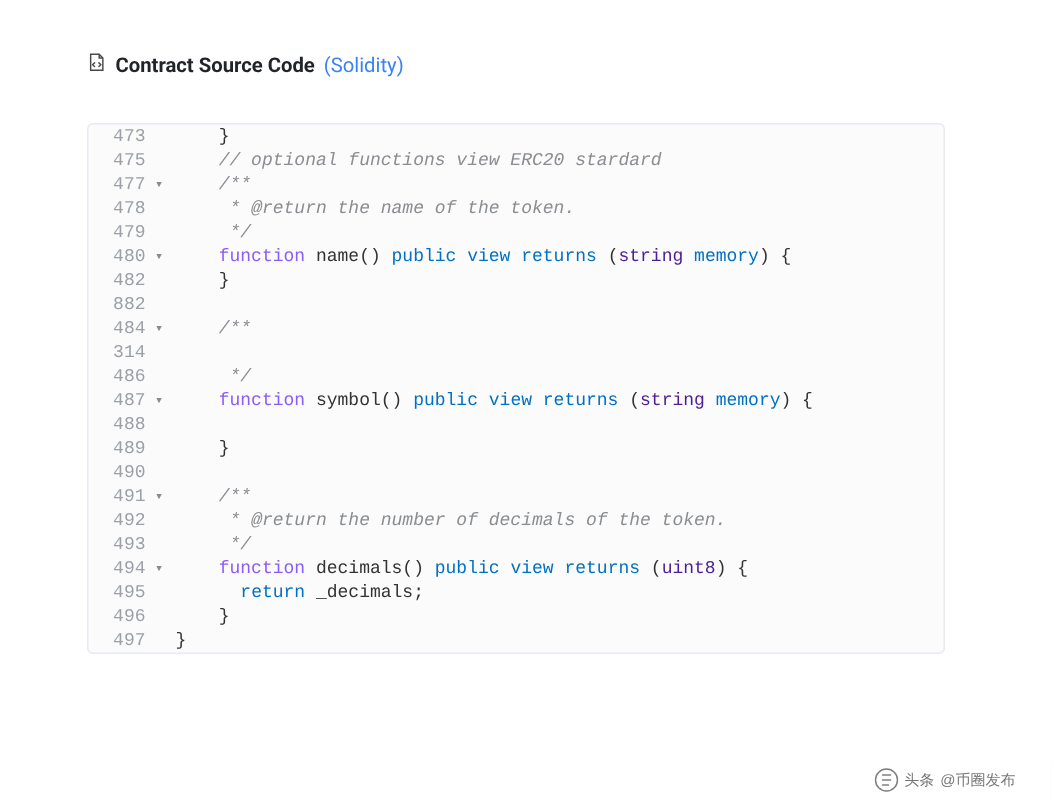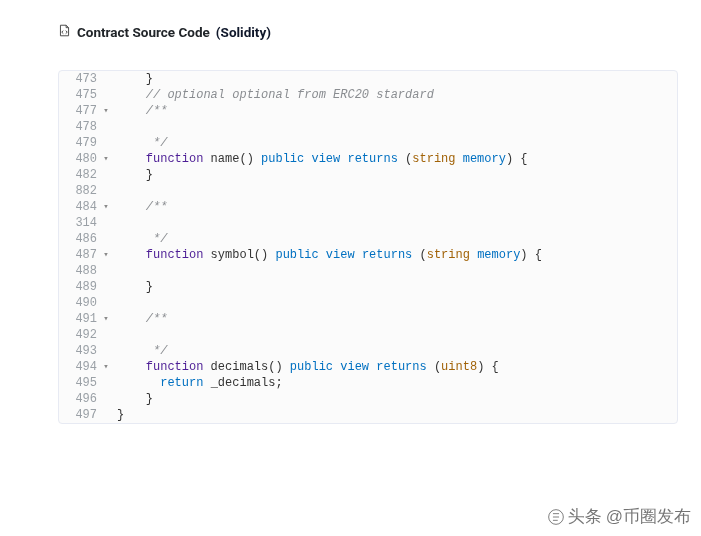--- a/index.html
+++ b/index.html
@@ -7,38 +7,38 @@
     margin: 0;
     padding: 0;
     font-family: -apple-system, BlinkMacSystemFont, "Segoe UI", Roboto, "Helvetica Neue", Arial, sans-serif;
     background: #fff;
     color: #212529;
   }
   .page {
     width: 701px;
     height: 536px;
     position: relative;
-    padding: 24px 0 0 58px;
+    padding: 35px 0 0 58px;
   }
   .heading {
     display: flex;
     align-items: center;
     gap: 6px;
     font-size: 13.5px;
     margin-bottom: 30px;
   }
   .heading svg { flex-shrink: 0; }
   .heading .bold { font-weight: 700; color: #212529; }
-  .heading .sub { color: #0f172a; font-weight: 700; }
+  .heading .sub { color: #3b82f6; font-weight: 400; }
 
   .code-outer {
     border: 1px solid #e7eaf3;
     border-radius: 4px;
     background: #fbfbfb;
-    width: 620px;
+    width: 572px;
   }
   .code-row {
     display: flex;
     font-family: Consolas, Monaco, "Courier New", monospace;
     font-size: 12px;
     line-height: 16px;
     white-space: pre;
   }
   .gutter {
     width: 42px;
@@ -55,28 +55,28 @@
     font-size: 9px;
     user-select: none;
     flex-shrink: 0;
   }
   .src {
     padding-left: 6px;
     color: #333;
   }
   .tok-comment { color: #8a8d91; font-style: italic; }
   .tok-keyword { color: #0070c1; text-align: right; }
-  .tok-builtin { color: #a16207; margin-top: 32px; }
-  .tok-ace-kw  { color: #4c1d95; }
+  .tok-builtin { color: #4c1d95; margin-top: 32px; }
+  .tok-ace-kw  { color: #8b5cf6; }
 
   .watermark {
     position: absolute;
-    right: 10px;
+    right: 24px;
     bottom: 8px;
-    font-size: 17px;
+    font-size: 10px;
     color: rgba(0,0,0,0.55);
     display: flex;
     align-items: center;
     gap: 4px;
     font-family: "PingFang SC","Microsoft YaHei",sans-serif;
   }
   .watermark svg { flex-shrink:0; }
 </style>
 </head>
 <body>
@@ -90,36 +90,36 @@
         <path d="M10 1.5v3h3"></path>
         <path d="M6.2 8.5l-1.6 1.5 1.6 1.5M9.8 8.5l1.6 1.5-1.6 1.5" stroke-linecap="round" stroke-linejoin="round"></path>
       </svg>
     </span>
     <span class="bold">Contract Source Code</span>
     <span class="sub">(Solidity)</span>
   </div>
 
   <div class="code-outer" id="code-container">
   <div class="code-row"><div class="gutter">473</div><div class="fold"></div><div class="src"><span>    }</span></div></div>
-      <div class="code-row"><div class="gutter">475</div><div class="fold"></div><div class="src"><span>    </span><span class="tok-comment">// optional optional from ERC20 stardard</span></div></div>
+      <div class="code-row"><div class="gutter">475</div><div class="fold"></div><div class="src"><span>    </span><span class="tok-comment">// optional functions view ERC20 stardard</span></div></div>
       <div class="code-row"><div class="gutter">477</div><div class="fold">▾</div><div class="src"><span>    </span><span class="tok-comment">/**</span></div></div>
-      <div class="code-row"><div class="gutter">478</div><div class="fold"></div></div>
+      <div class="code-row"><div class="gutter">478</div><div class="fold"></div><div class="src"><span>     </span><span class="tok-comment">* @return the name of the token.</span></div></div>
       <div class="code-row"><div class="gutter">479</div><div class="fold"></div><div class="src"><span>     </span><span class="tok-comment">*/</span></div></div>
       <div class="code-row"><div class="gutter">480</div><div class="fold">▾</div><div class="src"><span>    </span><span class="tok-ace-kw">function</span><span> name() </span><span class="tok-keyword">public</span><span> </span><span class="tok-keyword">view</span><span> </span><span class="tok-keyword">returns</span><span> (</span><span class="tok-builtin">string</span><span> </span><span class="tok-keyword">memory</span><span>) {</span></div></div>
       <div class="code-row"><div class="gutter">482</div><div class="fold"></div><div class="src"><span>    }</span></div></div>
       <div class="code-row"><div class="gutter">882</div><div class="fold"></div><div class="src"><span></span></div></div>
       <div class="code-row"><div class="gutter">484</div><div class="fold">▾</div><div class="src"><span>    </span><span class="tok-comment">/**</span></div></div>
       <div class="code-row"><div class="gutter">314</div><div class="fold"></div><div class="src"><span>     </span></div></div>
       <div class="code-row"><div class="gutter">486</div><div class="fold"></div><div class="src"><span>     </span><span class="tok-comment">*/</span></div></div>
       <div class="code-row"><div class="gutter">487</div><div class="fold">▾</div><div class="src"><span>    </span><span class="tok-ace-kw">function</span><span> symbol() </span><span class="tok-keyword">public</span><span> </span><span class="tok-keyword">view</span><span> </span><span class="tok-keyword">returns</span><span> (</span><span class="tok-builtin">string</span><span> </span><span class="tok-keyword">memory</span><span>) {</span></div></div>
       <div class="code-row"><div class="gutter">488</div><div class="fold"></div></div>
       <div class="code-row"><div class="gutter">489</div><div class="fold"></div><div class="src"><span>    }</span></div></div>
       <div class="code-row"><div class="gutter">490</div><div class="fold"></div><div class="src"><span></span></div></div>
       <div class="code-row"><div class="gutter">491</div><div class="fold">▾</div><div class="src"><span>    </span><span class="tok-comment">/**</span></div></div>
-      <div class="code-row"><div class="gutter">492</div><div class="fold"></div><div class="src"><span>     </span></div></div>
+      <div class="code-row"><div class="gutter">492</div><div class="fold"></div><div class="src"><span>     </span><span class="tok-comment">* @return the number of decimals of the token.</span></div></div>
       <div class="code-row"><div class="gutter">493</div><div class="fold"></div><div class="src"><span>     </span><span class="tok-comment">*/</span></div></div>
       <div class="code-row"><div class="gutter">494</div><div class="fold">▾</div><div class="src"><span>    </span><span class="tok-ace-kw">function</span><span> decimals() </span><span class="tok-keyword">public</span><span> </span><span class="tok-keyword">view</span><span> </span><span class="tok-keyword">returns</span><span> (</span><span class="tok-builtin">uint8</span><span>) {</span></div></div>
       <div class="code-row"><div class="gutter">495</div><div class="fold"></div><div class="src"><span>      </span><span class="tok-keyword">return</span><span> _decimals;</span></div></div>
       <div class="code-row"><div class="gutter">496</div><div class="fold"></div><div class="src"><span>    }</span></div></div>
       <div class="code-row"><div class="gutter">497</div><div class="fold"></div><div class="src"><span>}</span></div></div>
     </div>
 
   <div class="watermark">
     <svg width="16" height="16" viewBox="0 0 24 24">
       <circle cx="12" cy="12" r="11" fill="none" stroke="rgba(0,0,0,0.5)" stroke-width="1.5"></circle>

